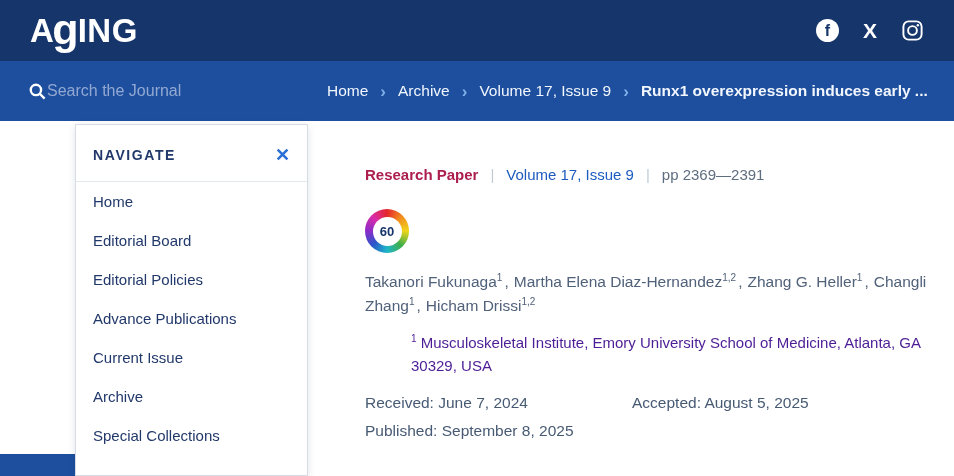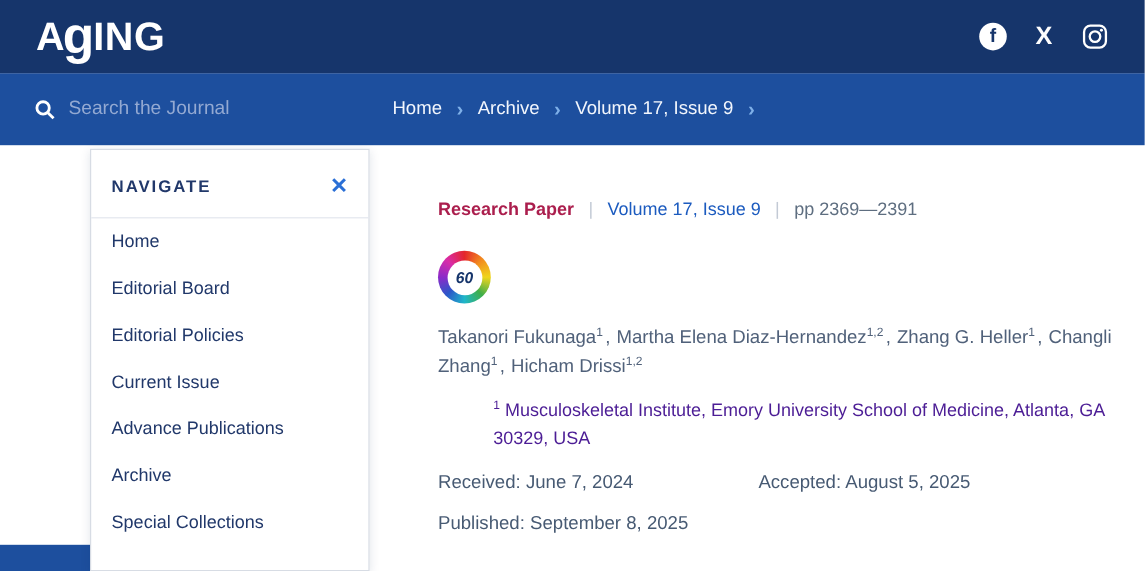--- a/index.html
+++ b/index.html
@@ -19,21 +19,21 @@
              color:#16356b; font-weight:800; font-size:16px; display:flex;
              align-items:center; justify-content:center; cursor:pointer; }
   .x-icon { color:#ffffff; font-weight:800; font-size:21px; cursor:pointer;
             line-height:1; }
   .ig-icon { cursor:pointer; display:flex; }
 
   
   .nav-bar { position:absolute; top:61px; left:0; width:954px; height:60px;
              background:#1d4f9e; z-index:2; }
   .search-area { position:absolute; left:28px; top:0; height:60px;
-                 display:flex; align-items:center; gap:10px; }
+                 display:flex; align-items:center; }
   .search-input { background:transparent; border:none; outline:none;
                   color:#e8eefb; font-size:16px; width:220px;
                   font-family:"Liberation Sans", sans-serif; }
   .search-input::placeholder { color:#93a9d2; opacity:1; }
   .breadcrumbs { position:absolute; left:327px; right:8px; top:0; height:60px;
                  display:flex; align-items:center; gap:12px; white-space:nowrap;
                  overflow:hidden; }
   .crumb { color:#f2f6fd; font-size:15.5px; cursor:pointer; }
   .crumb.current { font-weight:700; cursor:default; }
   .chev { color:#7fb0e8; font-size:17px; font-weight:700; line-height:1; }
@@ -58,37 +58,37 @@
   .meta-row { display:flex; align-items:center; gap:12px; font-size:15px; }
   .category { color:#ab1e4d; font-weight:700; }
   .pipe { color:#c3cad5; font-size:15px; }
   .issue-link { color:#1c5bbf; cursor:pointer; }
   .pages { color:#5e6e80; }
 
   .title-row { display:flex; align-items:flex-start; gap:14px; margin-top:23px; }
   .badge { width:44px; height:44px; border-radius:50%; flex:0 0 44px; margin-top:3px;
            background:conic-gradient(#e4262c,#f28c1e,#efd51c,#3fae49,#1fb6c9,
                                      #2b57c9,#8b2bc9,#d92ba8,#e4262c);
-           display:flex; align-items:center; justify-content:center;font-style:italic; }
+           display:flex; align-items:center; justify-content:center; }
   .badge-inner { width:29px; height:29px; border-radius:50%; background:#ffffff;
                  display:flex; align-items:center; justify-content:center;
                  font-size:13px; font-weight:700; color:#16356b; }
   h1.title { font-size:23px; font-weight:700; color:#14356b; line-height:1.3; }
   h1.title em { font-style:italic; }
 
   .authors { margin-top:17px; font-size:15.5px; color:#50617a; line-height:1.55; }
   .authors sup, .affil sup { font-size:10px; }
   .author-sep { margin:0 5px 0 2px; }
 
   .affils { margin-top:13px; margin-left:46px; font-size:15px; color:#4c1d95;
             line-height:1.5; }
   .affil { text-indent:0; }
 
   .dates { margin-top:17px; display:grid; grid-template-columns:267px 1fr;
-           row-gap:16px; font-size:15.5px; color:#475a73; }
+           row-gap:10px; font-size:15.5px; color:#475a73; }
 </style>
 </head>
 <body>
 
 <div class="top-bar">
   <div class="logo">
     <span class="la">A</span>
     <span class="lg">g</span>
     <span class="lrest">ING</span>
   </div>
@@ -115,35 +115,36 @@
     </span>
     <input class="search-input" type="text" placeholder="Search the Journal" style="">
   </div>
   <div class="breadcrumbs">
     <span class="crumb">Home</span>
     <span class="chev">›</span>
     <span class="crumb">Archive</span>
     <span class="chev">›</span>
     <span class="crumb">Volume 17, Issue 9</span>
     <span class="chev">›</span>
+    <span class="crumb current">Runx1 overexpression induces early ...</span>
   </div>
 </div>
 
 <div class="corner-strip"></div>
 
 <div class="sidebar">
   <div class="sidebar-header">
     <span class="navigate-title">NAVIGATE</span>
     <span class="close-x">✕</span>
   </div>
   <div class="sidebar-item">Home</div>
   <div class="sidebar-item">Editorial Board</div>
   <div class="sidebar-item">Editorial Policies</div>
+  <div class="sidebar-item">Advance Publications</div>
   <div class="sidebar-item">Current Issue</div>
-  <div class="sidebar-item">Advance Publications</div>
   <div class="sidebar-item">Archive</div>
   <div class="sidebar-item">Special Collections</div>
 </div>
 
 <div class="main">
 
   <div class="meta-row">
     <span class="category">Research Paper</span>
     <span class="pipe">|</span>
     <span class="issue-link">Volume 17, Issue 9</span>

